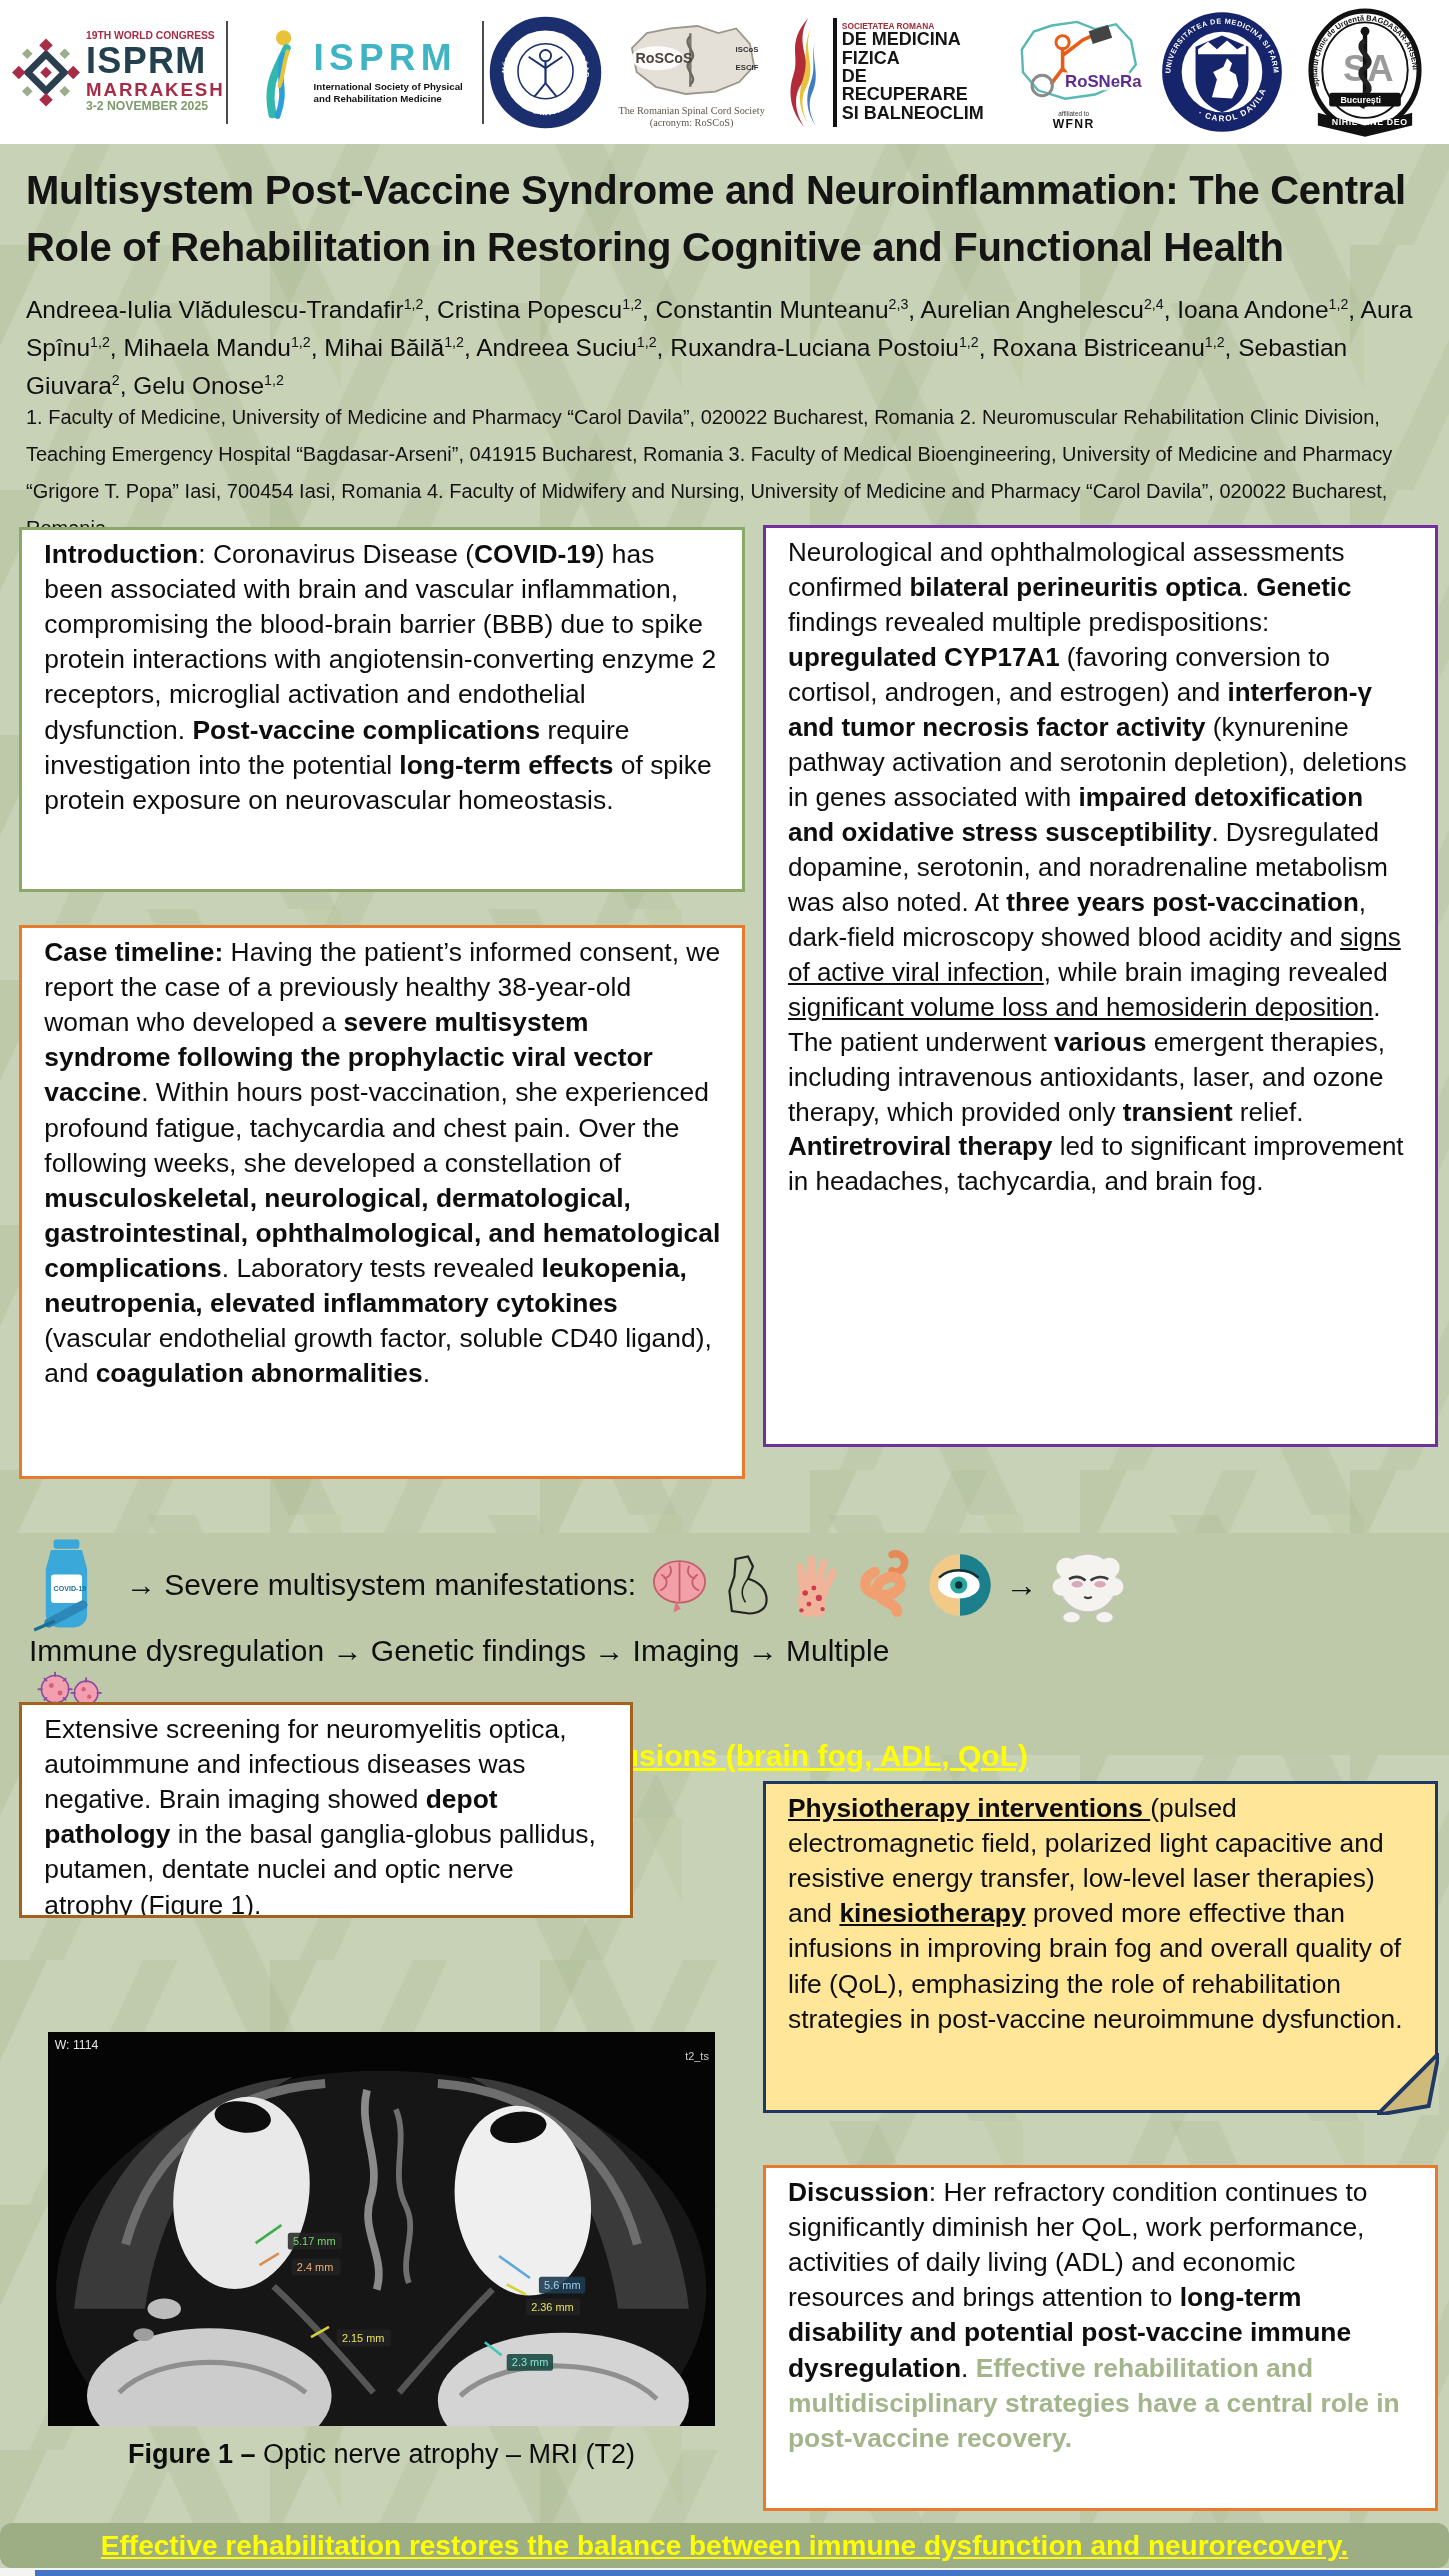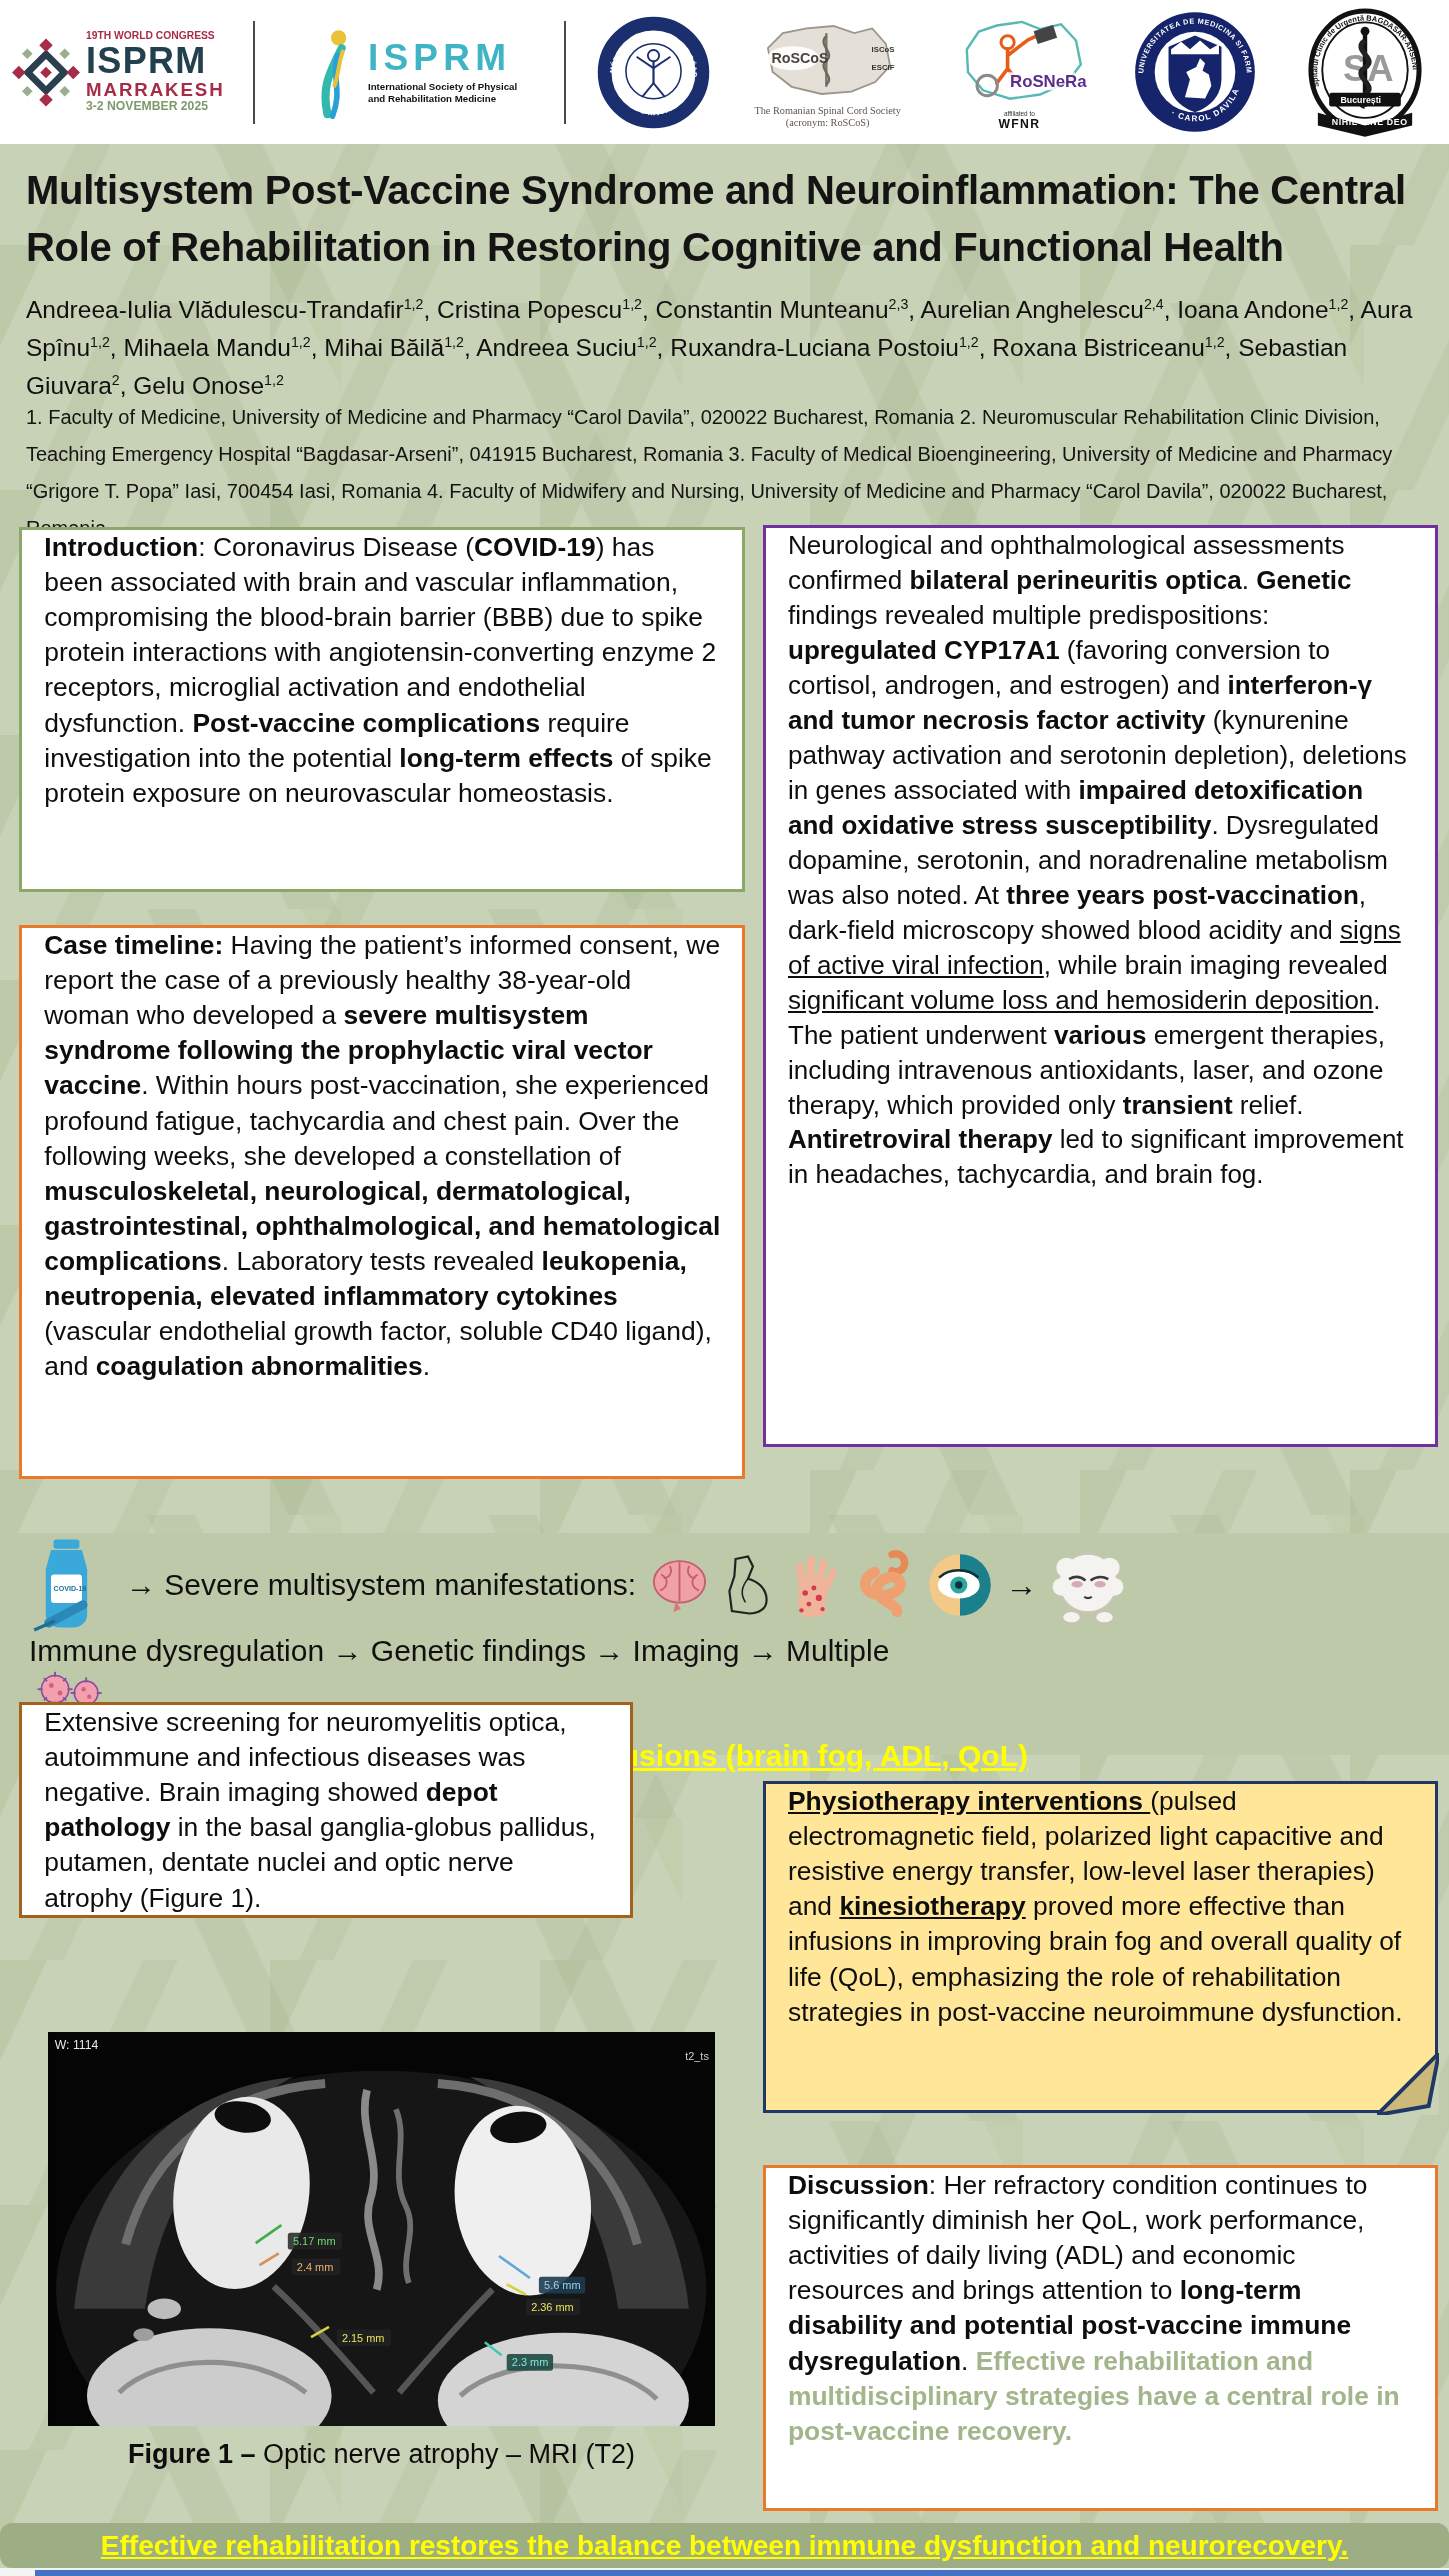--- a/index.html
+++ b/index.html
@@ -37,21 +37,21 @@
   .rosnera-sub1 { font-size:6.4px; color:#333; text-align:center; }
   .rosnera-sub2 { font-size:12.2px; color:#111; font-weight:700; text-align:center; letter-spacing:1.3px; }
 
   
   .title { position:absolute; left:26px; top:162px; width:1397px; font-size:40px; font-weight:700; color:#141414; line-height:1.42; letter-spacing:-0.3px; }
   .authors { position:absolute; left:26px; top:291px; width:1401px; font-size:24.5px; line-height:1.55; color:#101010; }
   .affiliations { position:absolute; left:26px; top:399px; width:1401px; font-size:20px; line-height:1.85; color:#141414; }
 
   
   .box { position:absolute; background:#ffffff; overflow:hidden; }
-  .box-inner { padding:0 22px; font-size:26.4px; line-height:1.33; color:#0d0d0d; }
+  .box-inner { padding:7px 22px; font-size:26.4px; line-height:1.33; color:#0d0d0d; }
   .intro-box   { left:19.3px;  top:527px;  width:726px; height:365px; border:3.2px solid #8aa968; }
   .case-box    { left:19.3px;  top:925px; width:726px; height:554px; border:3.9px solid #e97a2b; }
   .find-box    { left:763px; top:525px; width:675px; height:922px; border:3.2px solid #7030a0; }
   .find-box .box-inner { font-size:26px; line-height:1.345; }
   .screen-box  { left:19.3px;  top:1702px; width:614px; height:216px; border:3.9px solid #a4611c; }
   .disc-box    { left:763px; top:2165px; width:675px; height:346px; border:3.9px solid #e97a2b; }
 
   
   .band { position:absolute; left:0; top:1533px; width:1449px; height:222px; background:#bdc9a8;
           display:flex; flex-direction:column; justify-content:space-between; padding:3.9px 26px 6.4px 29px; }
@@ -156,20 +156,35 @@
         <text x="36" y="80" font-size="24" font-weight="bold" fill="#4a443c">RoSCoS</text>
         <text x="204" y="62" font-size="13" font-weight="bold" fill="#333">ISCoS</text>
         <text x="204" y="92" font-size="13" font-weight="bold" fill="#333">ESCIF</text>
       </svg>
       <div class="roscos-cap">
         <div>The Romanian Spinal Cord Society</div>
         <div>(acronym: RoSCoS)</div>
       </div>
     </div>
 
+    <div class="logo-cell" style="width:216px">
+      <svg width="52" height="119" viewBox="0 0 80 190">
+        <path d="M46,8 C20,55 60,75 34,115 C20,138 28,165 40,182 C20,160 12,130 22,100 C34,68 10,50 46,8 Z" fill="#b32a38"></path>
+        <path d="M52,20 C34,60 62,85 42,120 C32,140 38,165 48,180 C32,158 28,132 38,104 C48,75 34,58 52,20 Z" fill="#e8c33a"></path>
+        <path d="M60,35 C46,70 68,95 52,128 C44,146 50,166 58,180 C44,160 40,136 50,110 C60,84 48,66 60,35 Z" fill="#3f7fbf"></path>
+      </svg>
+      <div style="width:3.2px;height:109px;background:#111;margin-left:3.9px"></div>
+      <div class="sr-text">
+        <div class="sr-small">SOCIETATEA ROMANA</div>
+        <div class="sr-big">DE MEDICINA</div>
+        <div class="sr-big">FIZICA</div>
+        <div class="sr-big">DE RECUPERARE</div>
+        <div class="sr-big">SI BALNEOCLIM</div>
+      </div>
+    </div>
 
     <div class="logo-cell" style="width:155px; flex-direction:column">
       <svg width="138" height="97" viewBox="0 0 230 160">
         <path d="M28,60 L48,30 L78,20 L120,14 L150,26 L185,18 L210,45 L218,85 L195,115 L150,135 L100,142 L55,128 L30,98 Z" fill="#ffffff" stroke="#58b8b4" stroke-width="4"></path>
         <circle cx="96" cy="48" r="11" fill="none" stroke="#e85c1a" stroke-width="5"></circle>
         <path d="M96,59 L96,92 M96,70 L130,44 M130,44 L152,34 M96,92 L78,116 M96,92 L112,112" fill="none" stroke="#e85c1a" stroke-width="6" stroke-linecap="round"></path>
         <rect x="142" y="24" width="34" height="22" fill="#444" transform="rotate(-18 159 35)"></rect>
         <circle cx="62" cy="120" r="17" fill="none" stroke="#8a8a8a" stroke-width="5"></circle>
         <rect x="96" y="98" width="112" height="30" fill="#ffffff" opacity="0.85"></rect>
         <text x="100" y="122" font-size="28" font-weight="bold" fill="#5b2d8e">RoSNeRa</text>

